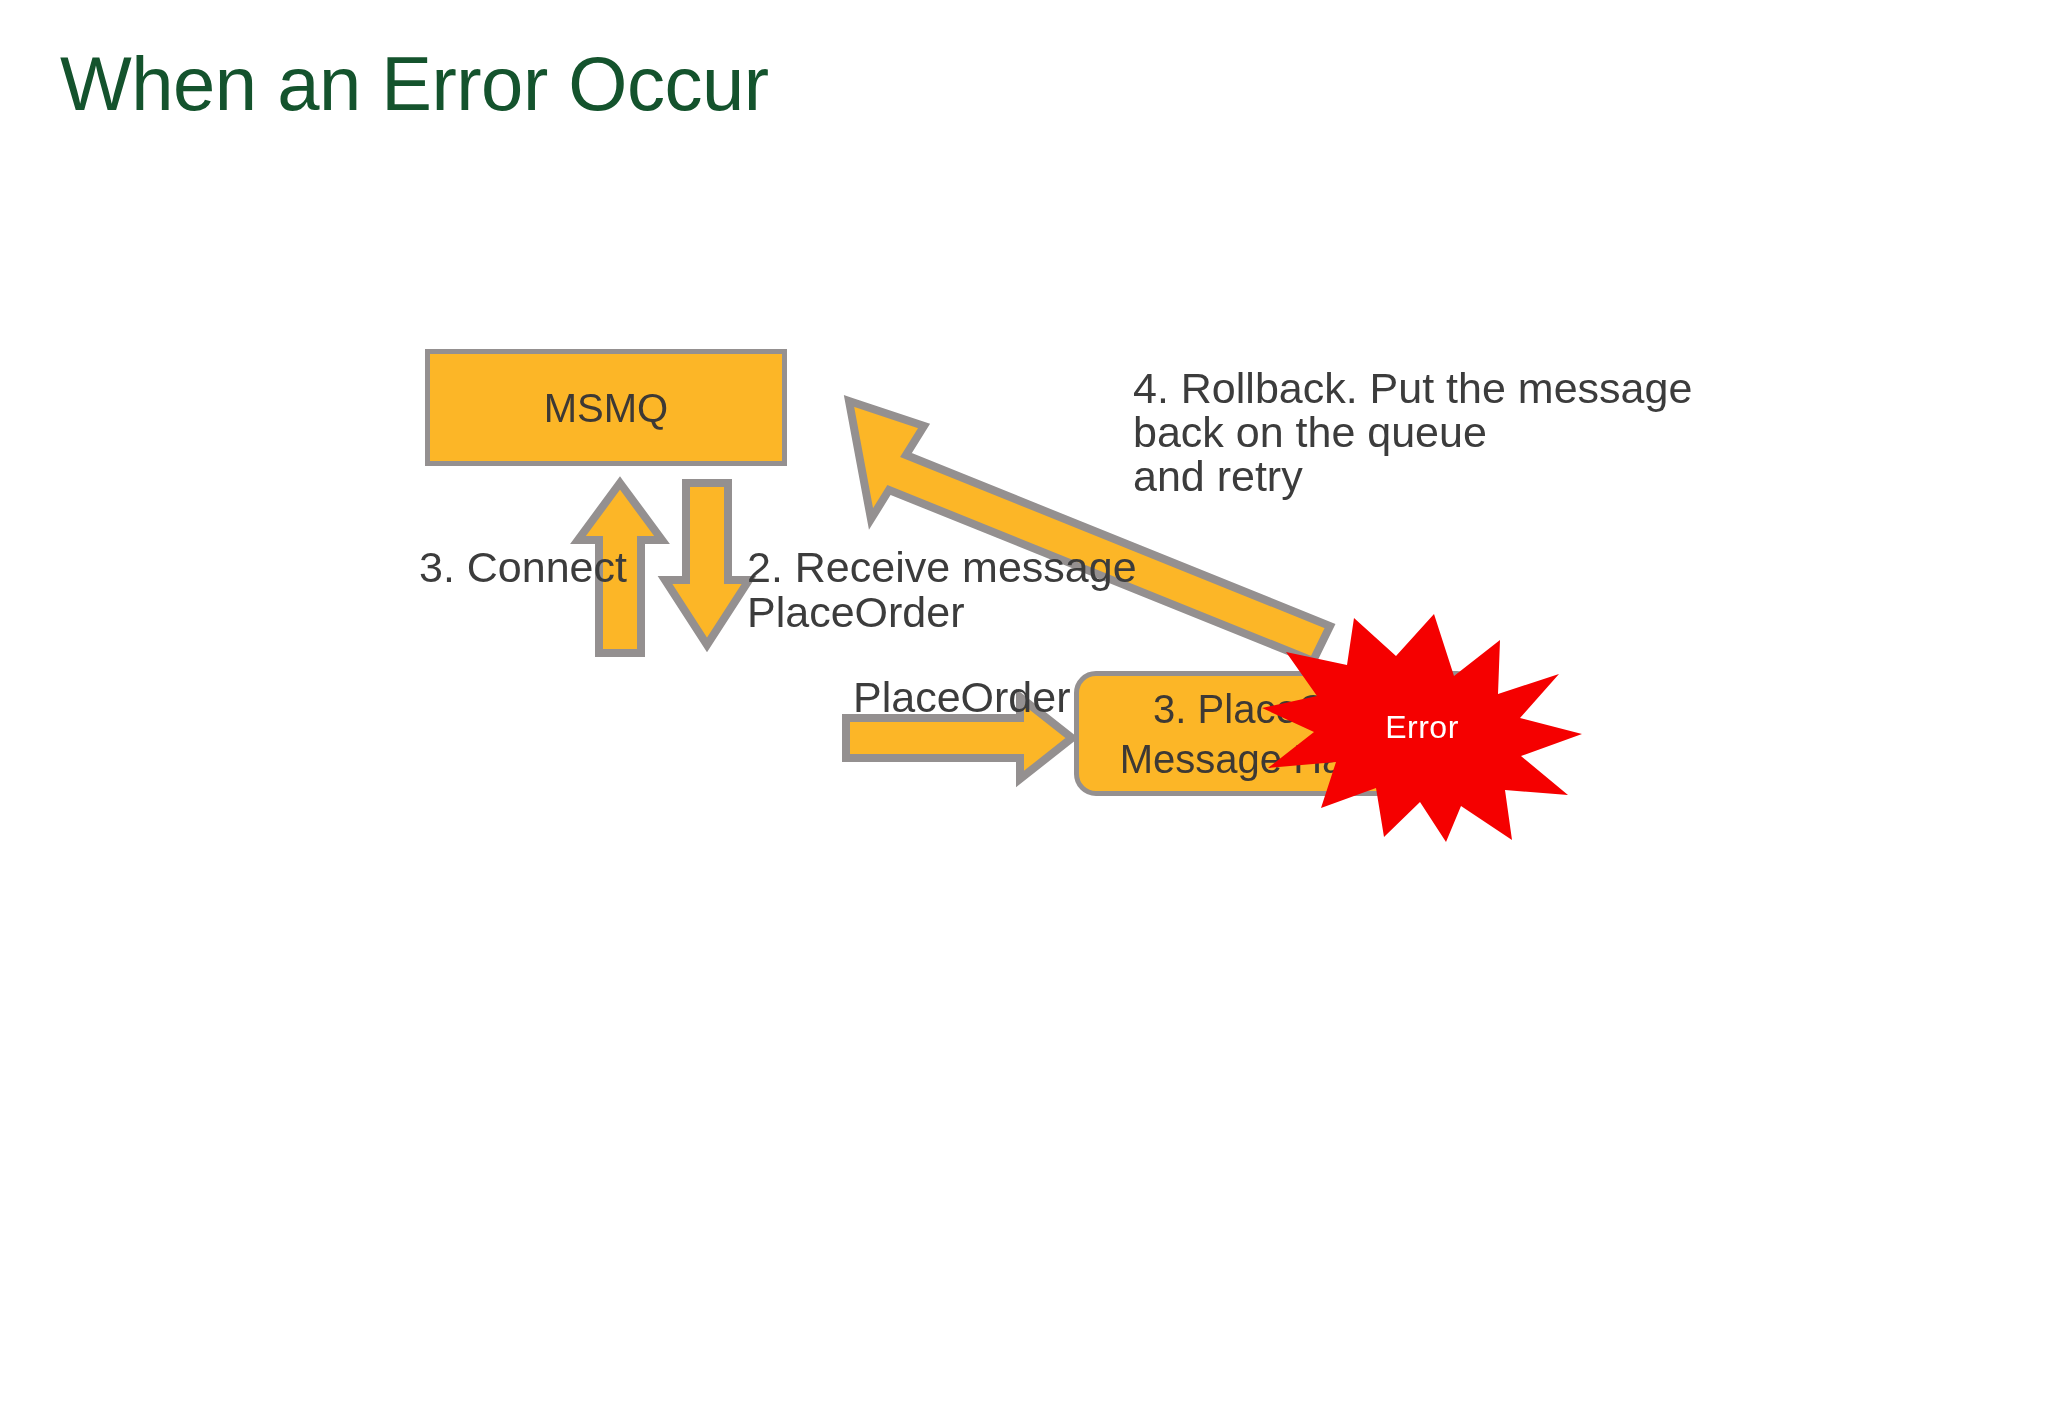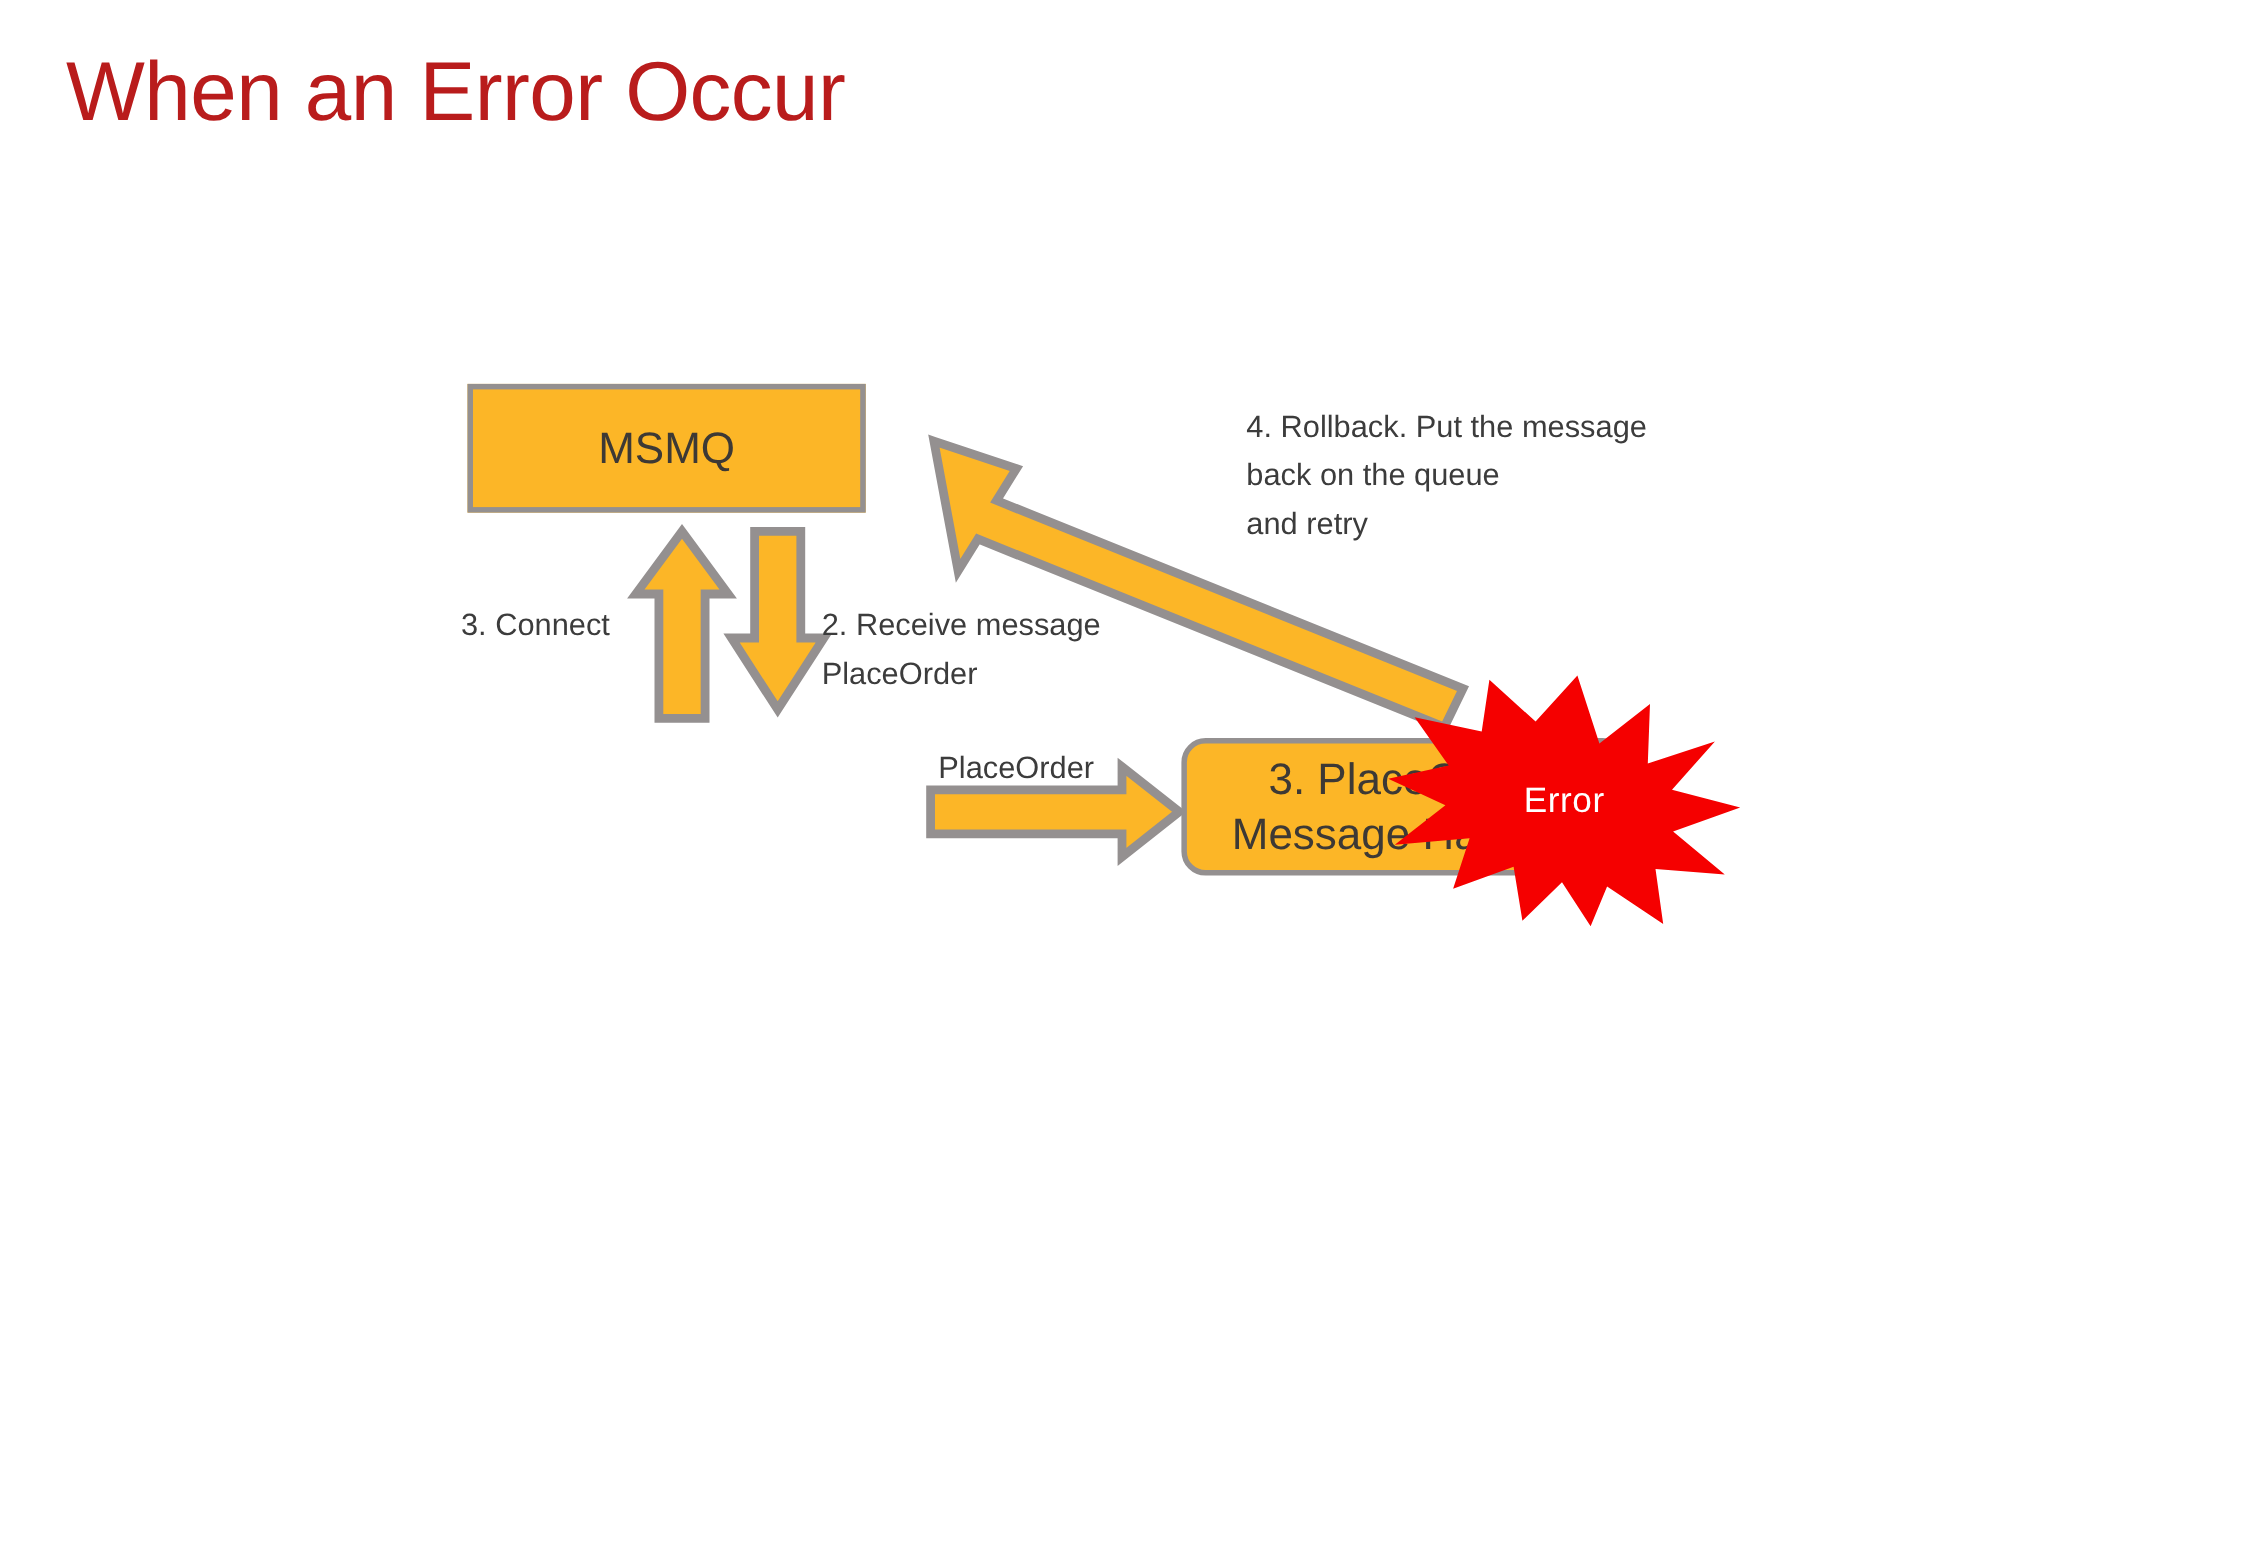--- a/index.html
+++ b/index.html
@@ -27,21 +27,21 @@
   }
 
   
   #slide-title {
     position: absolute;
     left: 60px;
     top: 38px;
     font-size: 76px;
     line-height: 92px;
     font-weight: 400;
-    color: #b91c1c;
+    color: #14532d;
     letter-spacing: -0.5px;
     white-space: nowrap;
   }
 
   
   #diagram {
     position: absolute;
     left: 0;
     top: 0;
     width: 2048px;
@@ -88,21 +88,21 @@
     top: 671px;
     width: 405px;
     height: 125px;
     border-radius: 22px;
   }
 
   
   .label {
     position: absolute;
     color: #3c3c3c;
-    font-size: 28px;
+    font-size: 43px;
     line-height: 45px;
     white-space: pre-line;
   }
   #label-connect     { left: 419px;  top: 545px; }
   #label-receive     { left: 747px;  top: 545px; }
   #label-rollback    { left: 1133px; top: 366px; line-height: 44px; }
   #label-placeorder  { left: 853px;  top: 675px; }
 
   
   #arrows {

